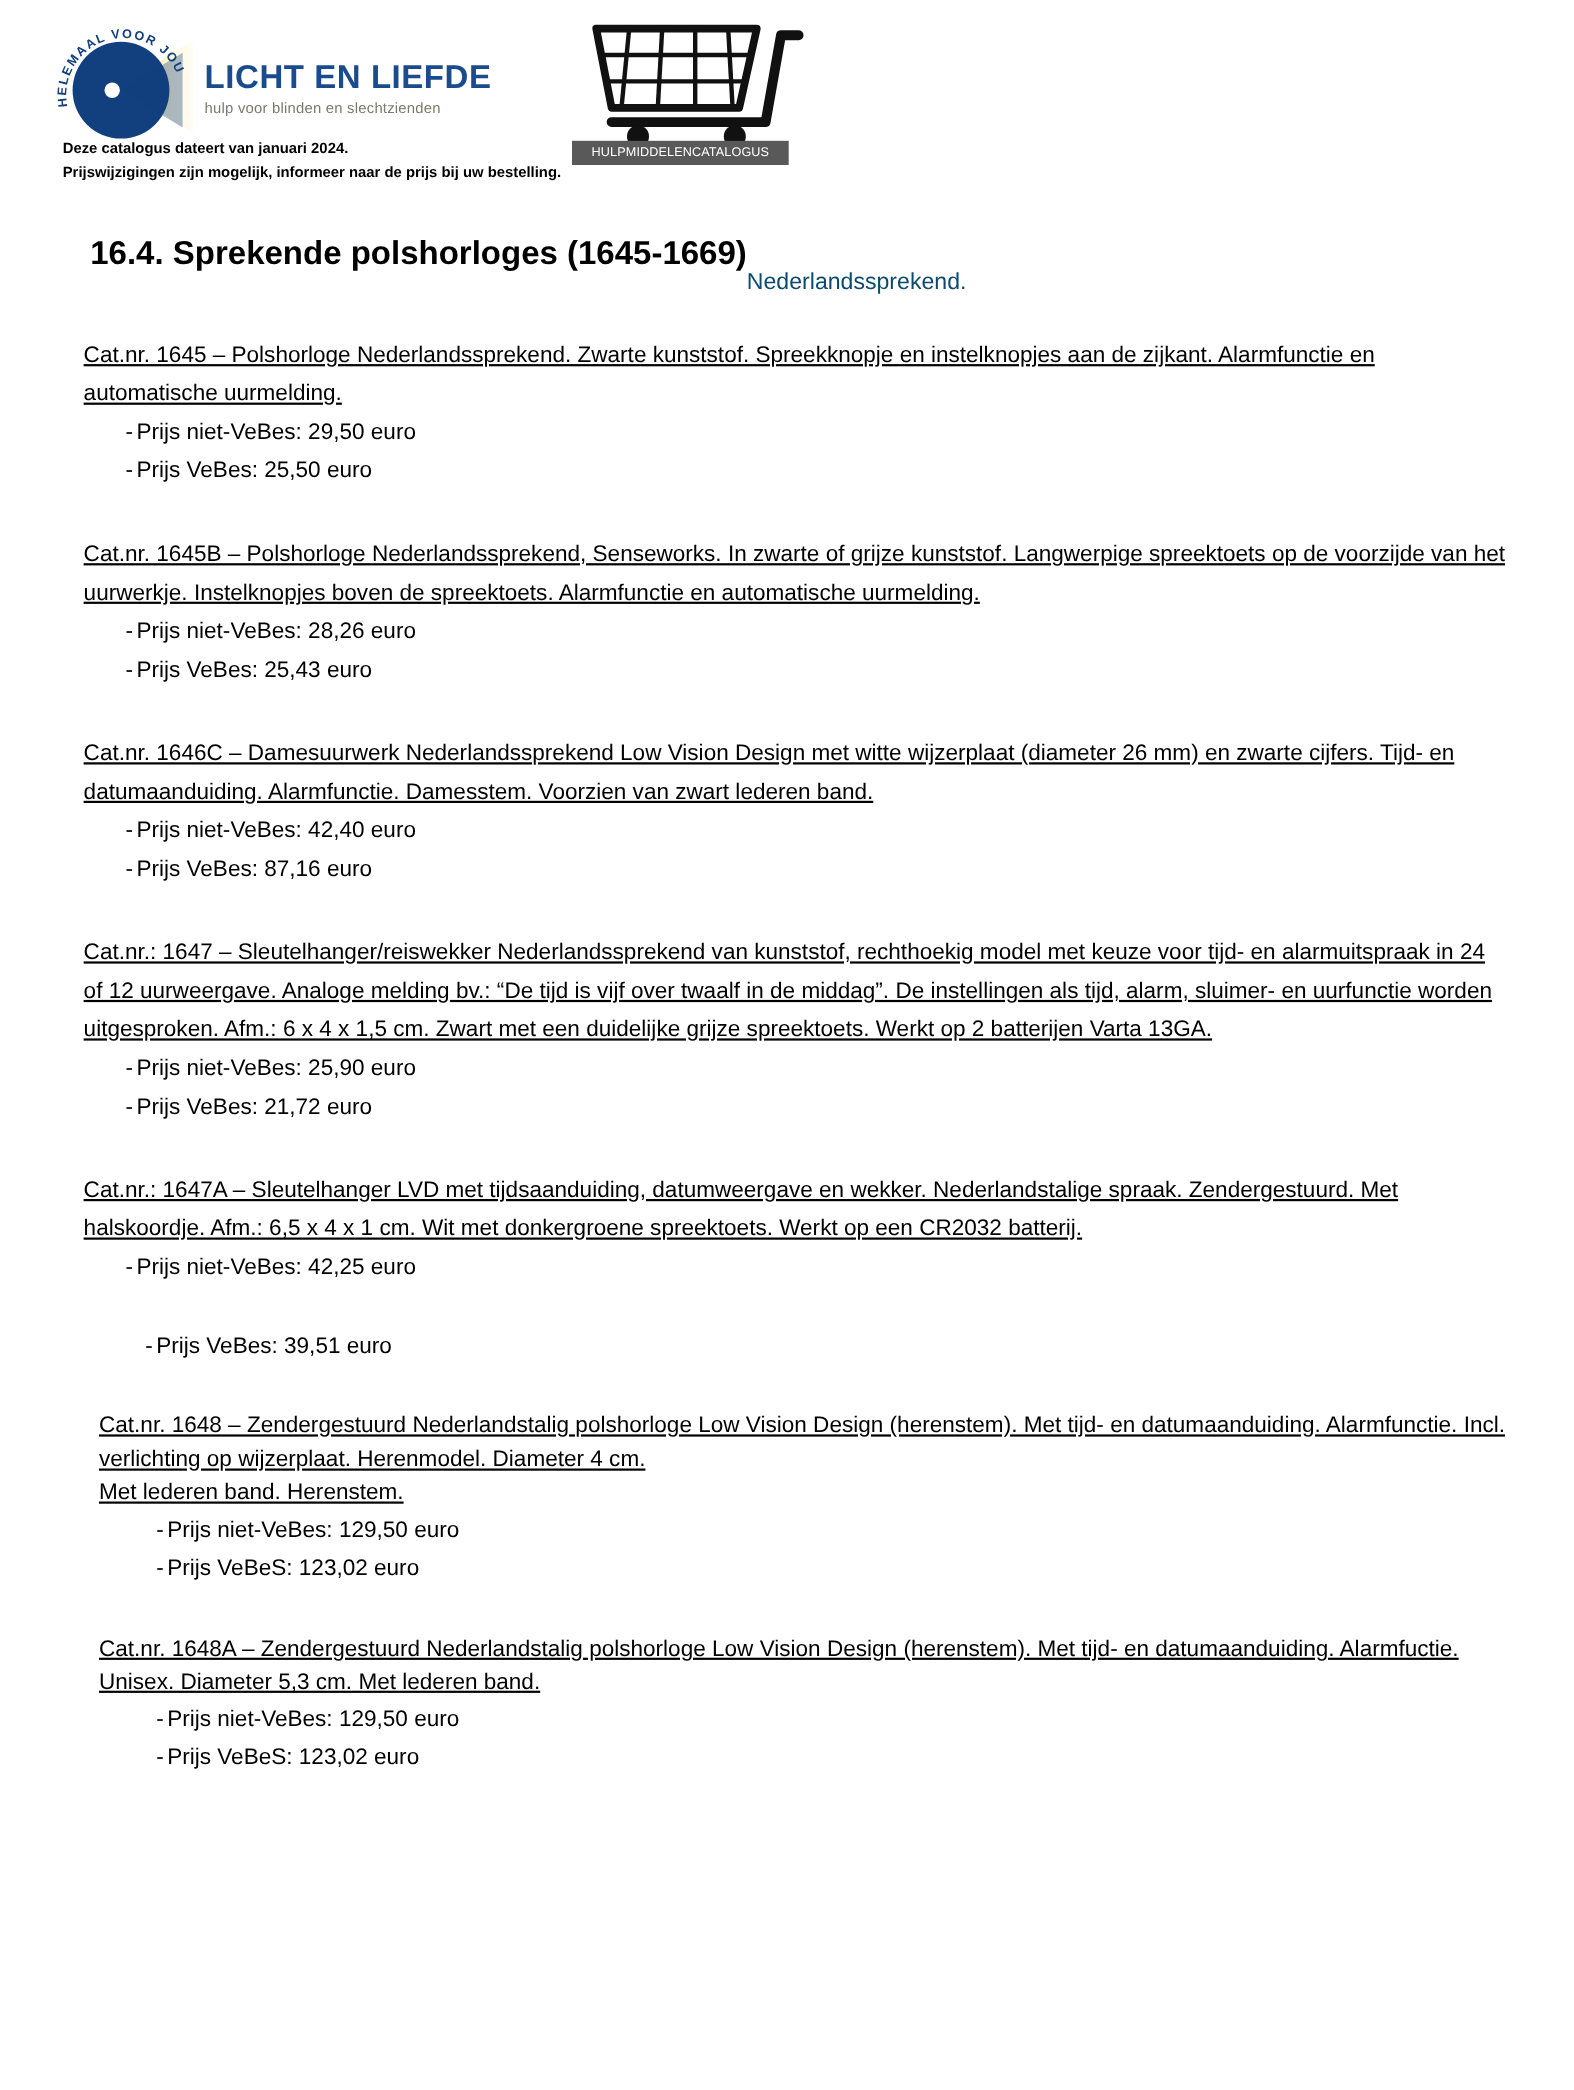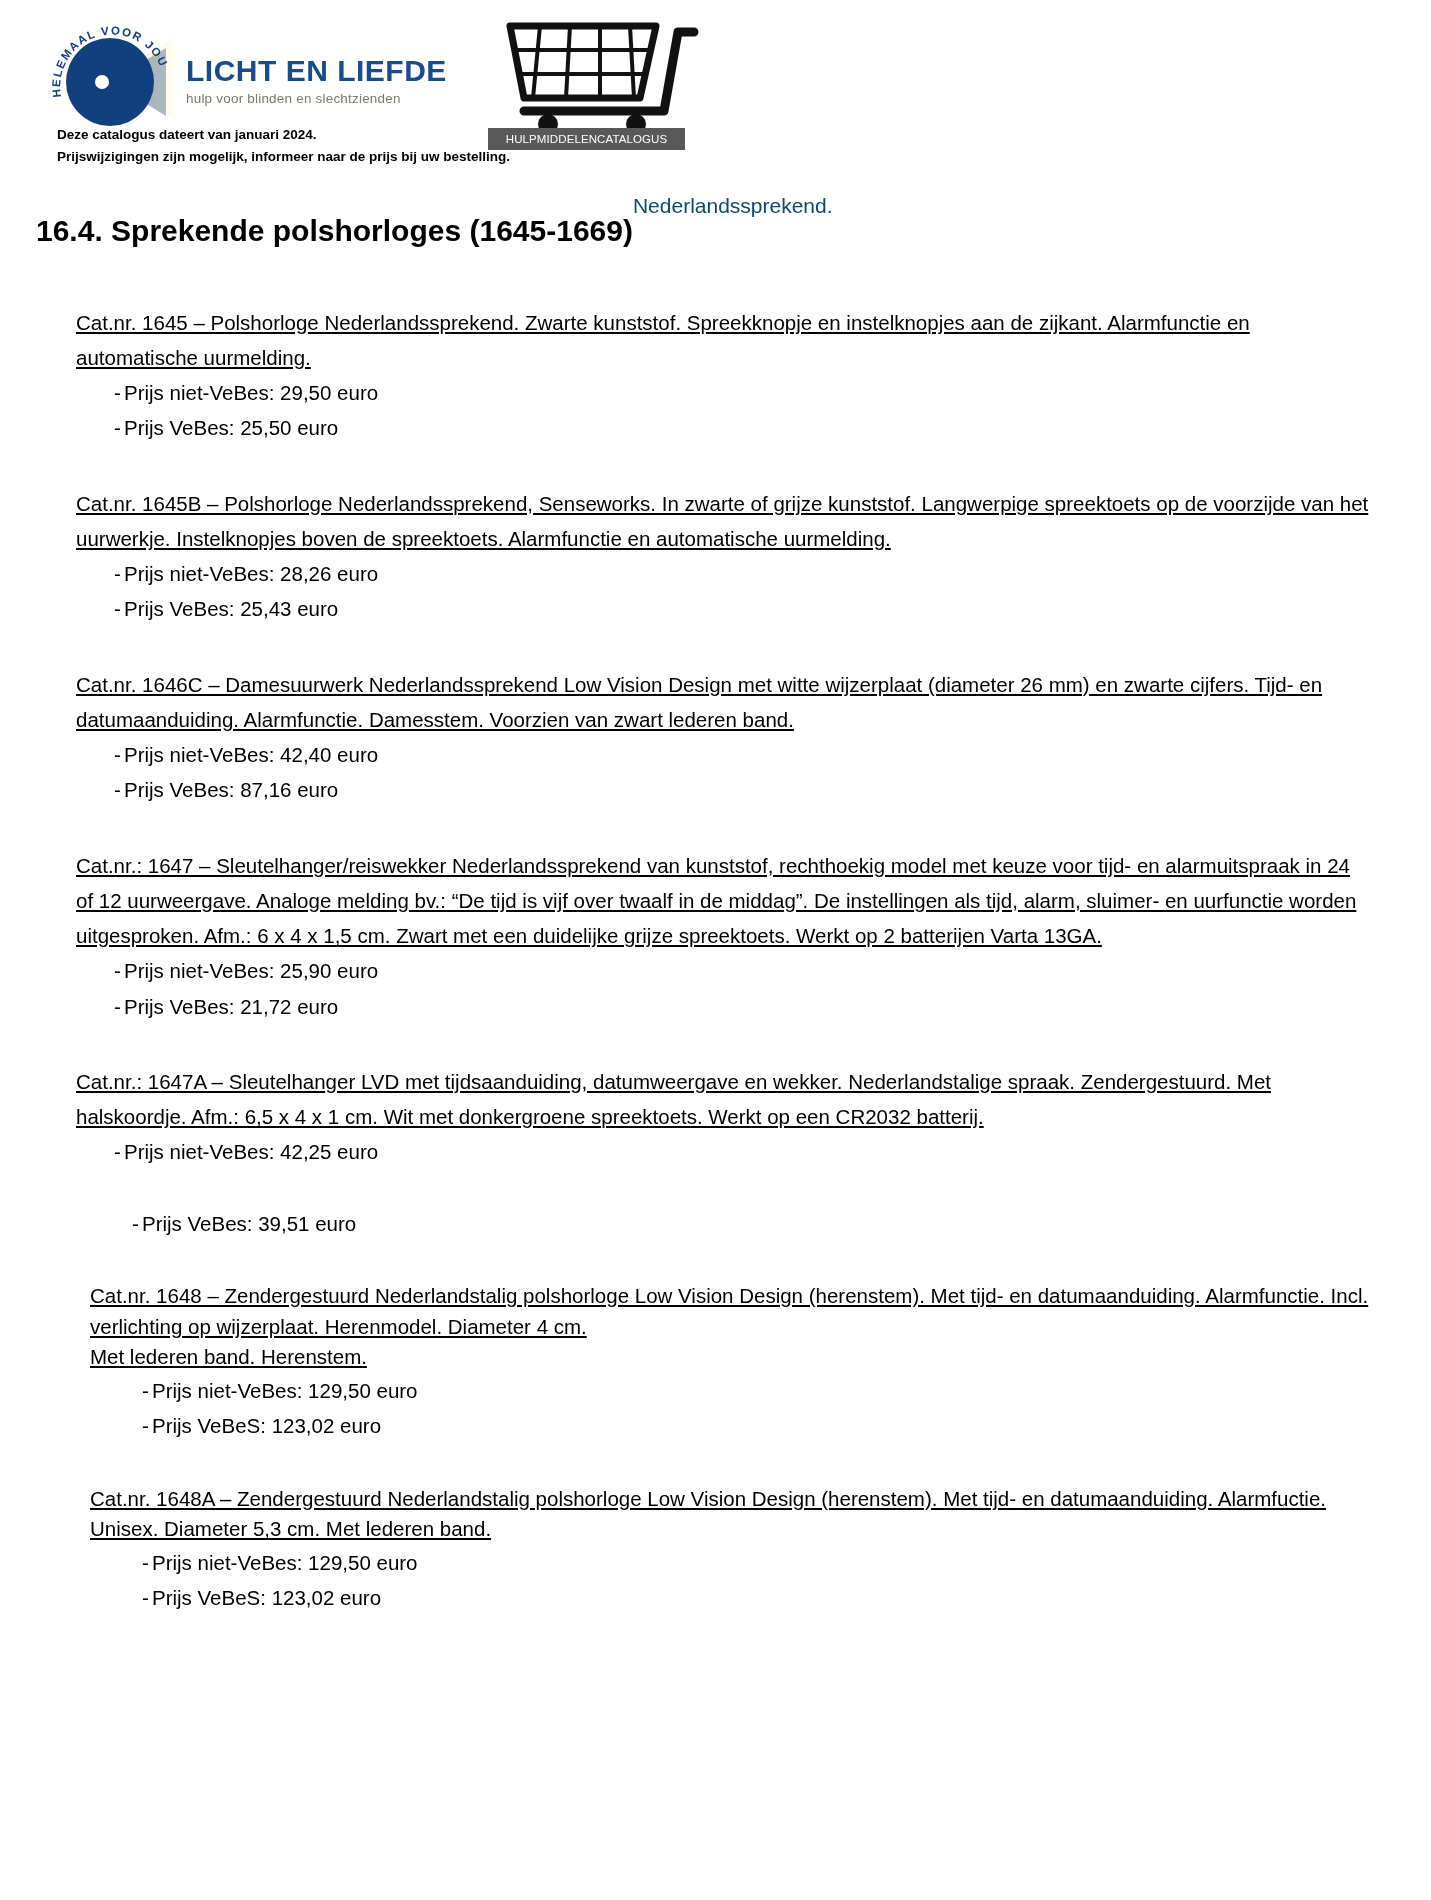--- a/index.html
+++ b/index.html
@@ -67,21 +67,21 @@
     font-family: "Liberation Sans", sans-serif;
     font-size: 13.5px;
     font-weight: bold;
     color: #000000;
     line-height: 1.65;
     white-space: nowrap;
   }
 
   .cart-block {
     position: absolute;
-    left: 488px;
+    left: 520px;
     top: 8px;
     width: 230px;
     height: 140px;
   }
   .cart-svg { display: block; }
   .cart-label {
     position: absolute;
     left: 0px;
     top: 120px;
     width: 197px;
@@ -93,23 +93,23 @@
     letter-spacing: 0.1px;
     display: flex;
     align-items: center;
     justify-content: center;
   }
 
   
   .title-row {
     position: relative;
     margin: 14px 0 0 0;
-    padding-left: 36px;
+    padding-left: 82px;
     display: flex;
-    align-items: flex-start;
+    align-items: flex-end;
   }
   .section-title {
     font-family: "Liberation Sans", sans-serif;
     font-weight: bold;
     font-size: 30px;
     line-height: 1.15;
     color: #000000;
     white-space: nowrap;
   }
   .title-side {

